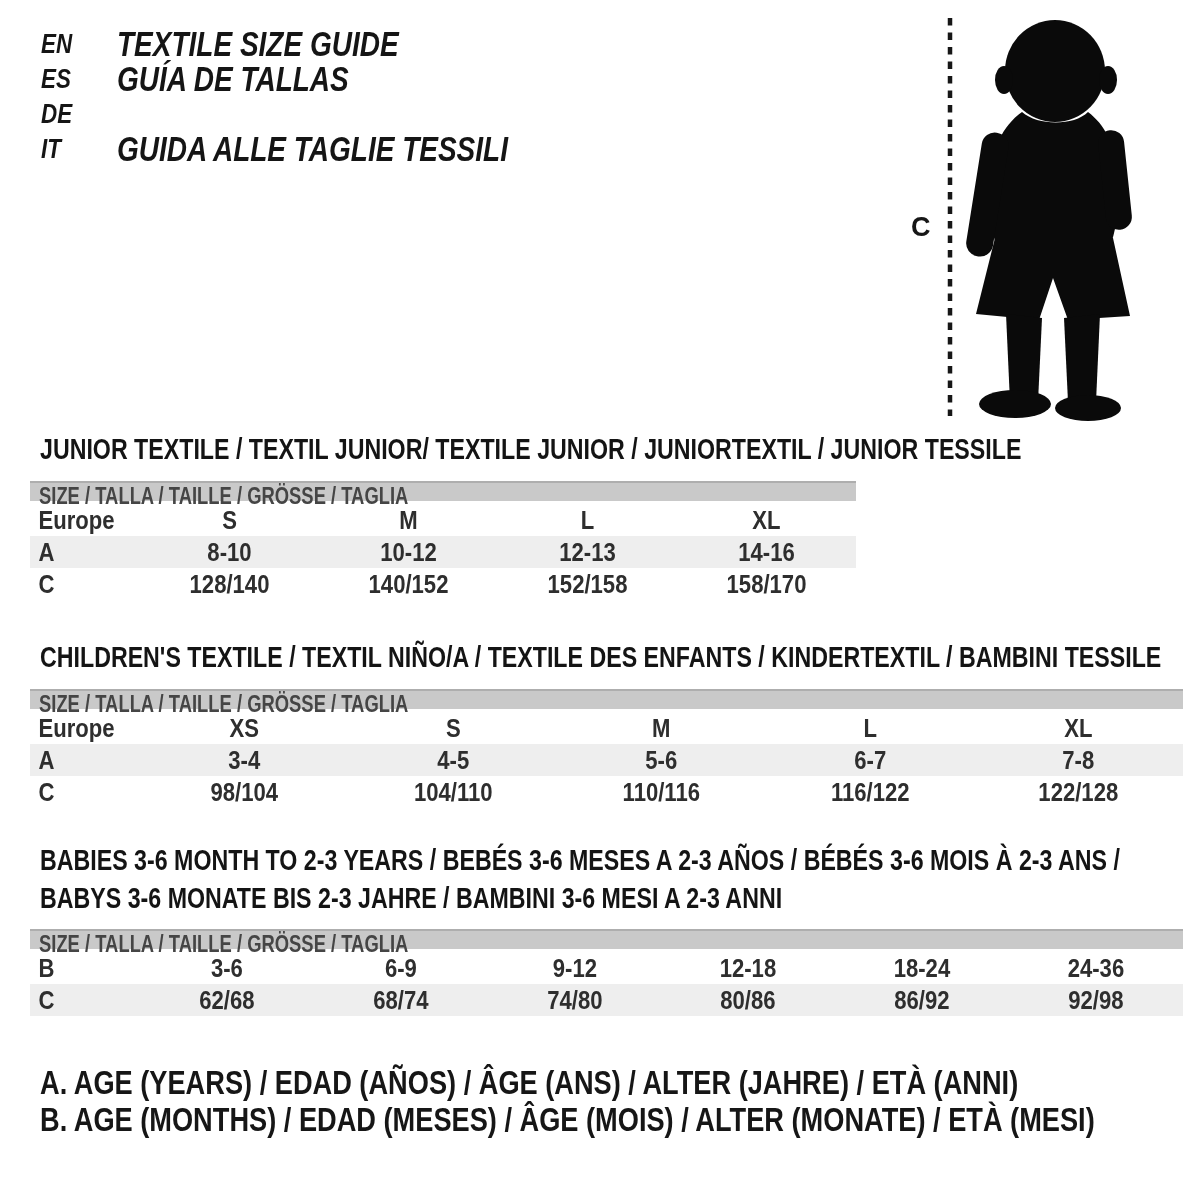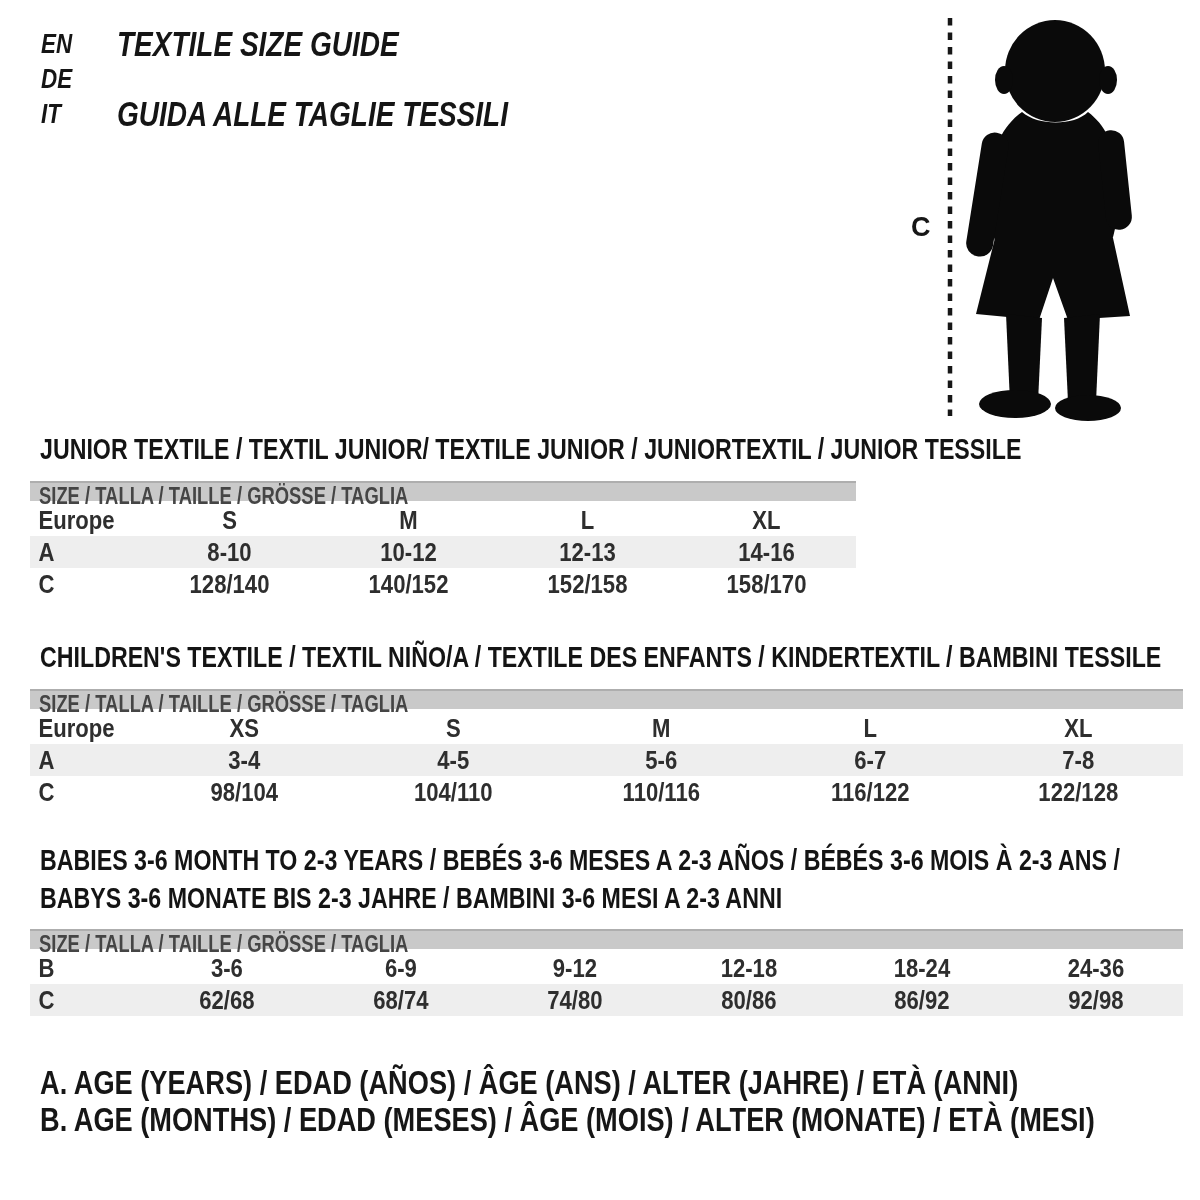--- a/index.html
+++ b/index.html
@@ -27,40 +27,44 @@
   .sec-title-2{top:841px;}
 
   .tbl{position:absolute;left:30px;}
   .tbl-0{top:481px;width:826px;}
   .tbl-1{top:689px;width:1153px;}
   .tbl-2{top:929px;width:1153px;}
   .tbl-head{height:20px;background:#c9c9c9;border-top:2px solid #aeaeae;
     display:flex;align-items:flex-start;padding-left:9px;box-sizing:border-box;}
   .tbl-head .cond{font-size:23px;color:#454545;}
   .tbl-body{margin-top:3px;}
-  .trow{display:flex;height:32px;align-items:center;justify-content:center;}
+  .trow{display:flex;height:32px;align-items:center;}
   .trow.shaded{background:#eeeeee;}
   .tcell{flex:1;text-align:center;font-size:26px;color:#2e2e2e;
     transform:scaleX(0.85);transform-origin:center center;white-space:nowrap;}
   .tcell.label{flex:0 0 110px;text-align:left;padding-left:10px;box-sizing:border-box;
     transform-origin:left center;}
 
   
   .legend-block{position:absolute;left:40px;top:1064px;}
   .legend-line{font-size:34px;line-height:37px;color:#161616;}
 </style>
 </head>
 <body>
 
 <div id="stage">
 
   <div class="lang-block">
       <div class="lang-row">
         <div class="lang-code"><span class="cond">EN</span></div>
         <div class="lang-label"><span class="cond">TEXTILE SIZE GUIDE</span></div>
+      </div>
+      <div class="lang-row">
+        <div class="lang-code"><span class="cond">ES</span></div>
+        <div class="lang-label"><span class="cond">GUÍA DE TALLAS</span></div>
       </div>
       <div class="lang-row">
         <div class="lang-code"><span class="cond">DE</span></div>
       </div>
       <div class="lang-row">
         <div class="lang-code"><span class="cond">IT</span></div>
         <div class="lang-label"><span class="cond">GUIDA ALLE TAGLIE TESSILI</span></div>
       </div>
     </div>
 

